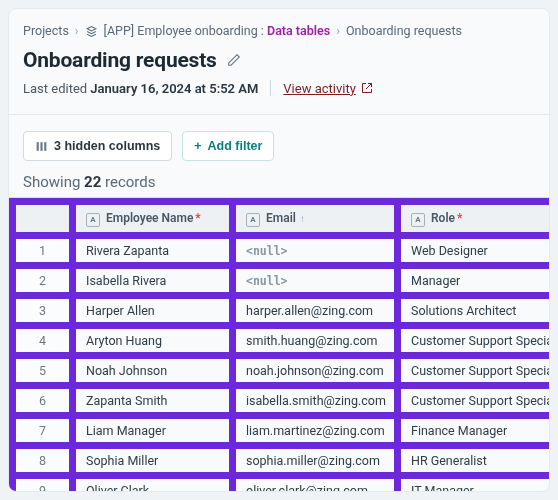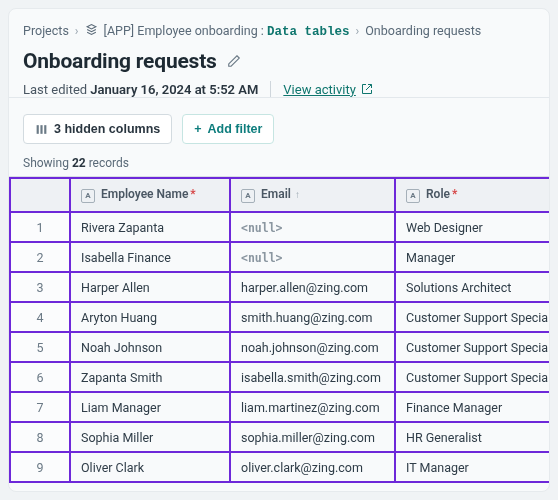--- a/index.html
+++ b/index.html
@@ -16,54 +16,55 @@
   background: #f8fafb;
   border-radius: 8px;
   margin: 8px;
   border: 1px solid #e6eaed;
   height: 484px;
   overflow: hidden;
 }
 .inner { padding: 14px 14px 0 14px; }
 .breadcrumb {
   display: flex;
-  align-items: flex-start;
+  align-items: flex-end;
   gap: 6px;
   color: #5a6a78;
   font-size: 12.5px;
   margin-bottom: 10px;
 }
 .breadcrumb .sep { color: #9aa6b0; }
 .breadcrumb .item { cursor: pointer; }
-.breadcrumb .strong { color: #0f766e; font-weight: 600; font-family: Liberation Mono, monospace; }
+.breadcrumb .strong { color: #a21caf; font-weight: 600; }
 .title-row {
   display: flex;
   align-items: center;
   gap: 10px;
   margin-bottom: 8px;
 }
 .title {
   font-size: 21px;
   font-weight: 700;
   color: #1e2a33;
   letter-spacing: -0.2px;
 }
 .edit-icon { color: #6b7a86; cursor: pointer; }
 .meta-row {
   display: flex;
   align-items: center;
   gap: 12px;
   color: #4a5763;
   font-size: 13px;
+  margin-bottom: 18px;
 }
 .meta-row .strong { font-weight: 600; color: #2a3640; }
 .divider-v { width: 1px; height: 16px; background: #cfd6dc; }
 .view-activity {
   text-decoration: underline;
-  color: #0f766e;
+  color: #7f1d1d;
   cursor: pointer;
   display: inline-flex;
   align-items: center;
   gap: 5px;
 }
 .hr { height: 1px; background: #e3e8ec; margin: 0 -14px 16px -14px; }
 .toolbar {
   display: flex;
   align-items: center;
   gap: 10px;
@@ -82,36 +83,36 @@
   color: #2a3640;
 }
 .btn.filter {
   color: #0e7d7d;
   border-color: #c6e5e2;
   font-weight: 600;
 }
 .btn .plus { font-weight: 600; }
 .hidden-cols { font-weight: 600; }
 .showing {
-  font-size: 12px;
+  font-size: 15px;
   color: #5a6a78;
   margin-bottom: 6px;
 }
 .showing .strong { font-weight: 700; color: #2a3640; }
 .table-wrap {
   border-top: 1px solid #d8dee3;
   margin: 0 -14px;
 }
 table {
   border-collapse: collapse;
   width: 100%;
   table-layout: fixed;
 }
 th, td {
-  border: 2px solid #6d28d9;
+  border: 7px solid #6d28d9;
   padding: 0 10px;
   height: 30px;
   text-align: left;
   font-size: 12.5px;
   overflow: hidden;
   white-space: nowrap;
 }
 th {
   background: #eef1f4;
   color: #4a5763;
@@ -253,21 +254,21 @@
   </thead>
   <tbody id="tbody">
             <tr>
               <td class="rownum">1</td>
               <td class="data">Rivera Zapanta</td>
               <td class="data"><span class="null">&lt;null&gt;</span></td>
               <td class="data">Web Designer</td>
             </tr>
             <tr>
               <td class="rownum">2</td>
-              <td class="data">Isabella Finance</td>
+              <td class="data">Isabella Rivera</td>
               <td class="data"><span class="null">&lt;null&gt;</span></td>
               <td class="data">Manager</td>
             </tr>
             <tr>
               <td class="rownum">3</td>
               <td class="data">Harper Allen</td>
               <td class="data">harper.allen@zing.com</td>
               <td class="data">Solutions Architect</td>
             </tr>
             <tr>

